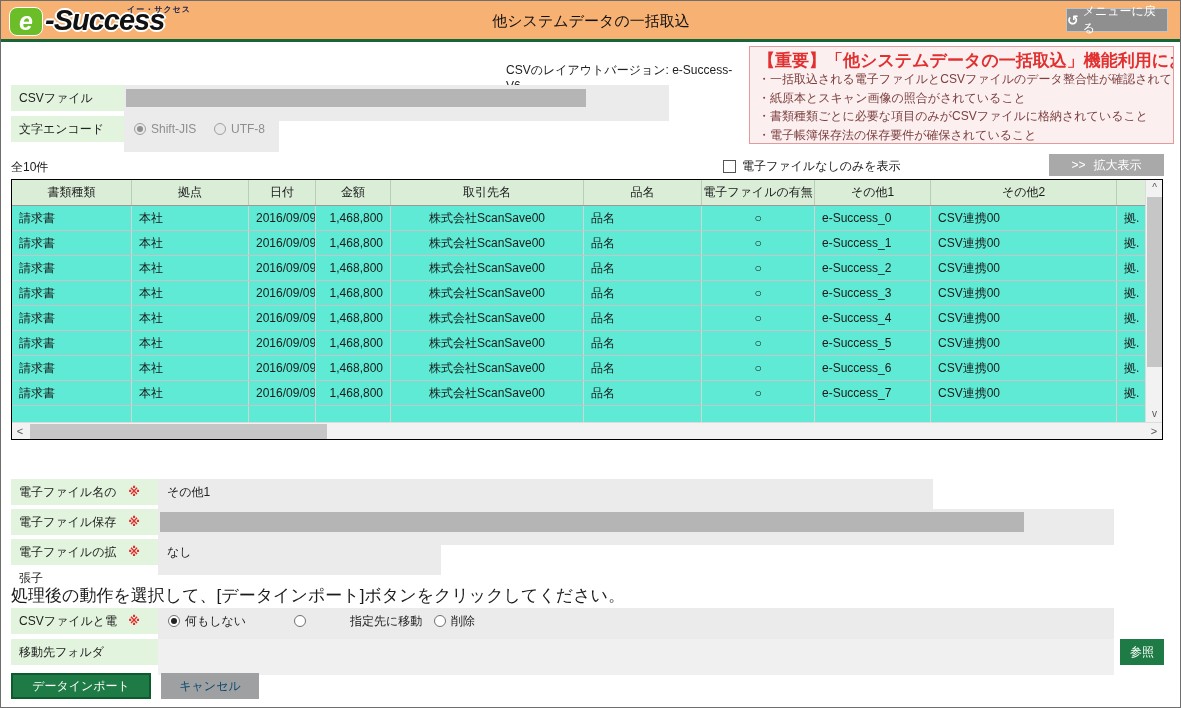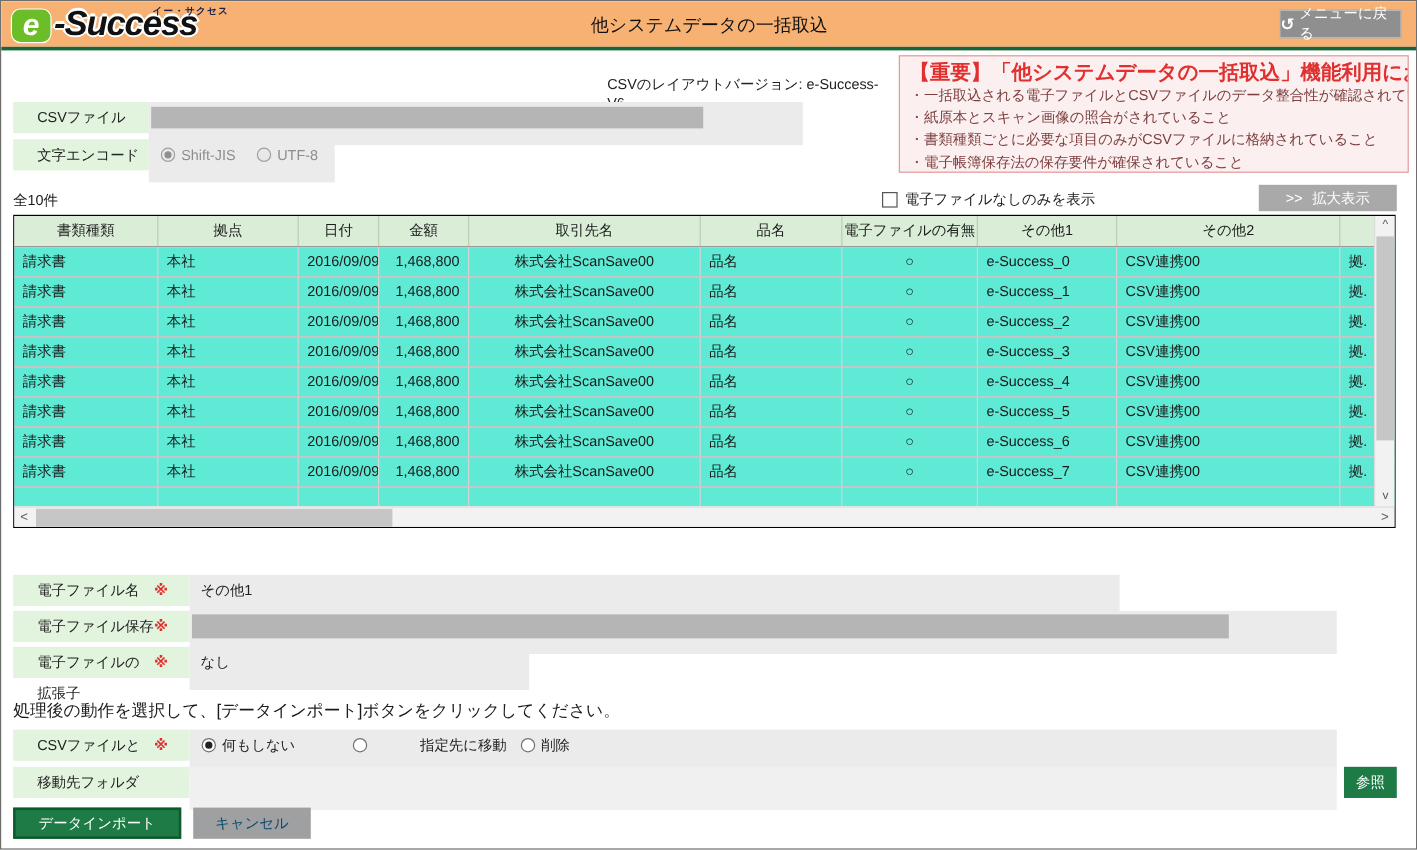--- a/index.html
+++ b/index.html
@@ -22,21 +22,21 @@
   .menu-back .icn { font-size:14px; font-weight:bold; line-height:1; }
 
   
   .notice { position:absolute; left:748px; top:45px; width:425px; height:98px; background:#FCEFEF; border:1px solid #E39A9A; padding:4px 8px 0 8px; overflow:hidden; }
   .notice-title { color:#E03030; font-weight:bold; font-size:17px; line-height:19px; white-space:nowrap; }
   .notice-item { color:#7D4040; font-size:12px; line-height:18.5px; white-space:nowrap; }
 
   .csv-version { position:absolute; left:505px; top:61px; width:238px; font-size:12px; color:#222; }
 
   
-  .flabel { position:absolute; background:#E2F4DE; height:26px; line-height:26px; padding-left:20px; font-size:12px; color:#222; display:flex; }
+  .flabel { position:absolute; background:#E2F4DE; height:26px; line-height:26px; padding-left:8px; font-size:12px; color:#222; display:flex; }
   .flabel .req { color:#E03030; margin-left:auto; margin-right:18px; font-weight:bold; }
   .field { position:absolute; background:#EBEBEB; height:36px; line-height:26px; padding-left:9px; font-size:12px; color:#222; }
   .redact { position:absolute; background:#B5B5B5; }
 
   .lbl-csvfile { left:10px; top:84px; width:113px; }
   .fld-csvfile { left:123px; top:84px; width:545px; }
   .bar-csvfile { left:125px; top:88px; width:460px; height:18px; }
   .lbl-encoding { left:10px; top:115px; width:113px; }
   .fld-encoding { left:123px; top:115px; width:155px; padding-left:0; }
 
@@ -44,21 +44,21 @@
   .radio-opt { display:inline-flex; align-items:center; gap:5px; position:absolute; top:0; height:26px; }
   .radio { width:12px; height:12px; border:1px solid #707070; border-radius:50%; background:#fff; flex:0 0 auto; }
   .radio.checked { padding:2px; }
   .radio.checked::after { content:""; display:block; width:6px; height:6px; border-radius:50%; background:#222; }
   .disabled-group .radio { border-color:#9f9f9f; background:#e9e9e9; }
   .disabled-group .radio.checked::after { background:#8f8f8f; }
   .disabled-group span.optlabel { color:#8e8e8e; }
   .checkbox { width:13px; height:13px; border:1px solid #555; background:#fff; display:inline-block; }
 
   .count-label { position:absolute; left:10px; top:158px; font-size:12px; }
-  .filter-check { position:absolute; left:722px; top:157px; display:flex; align-items:center; gap:6px;margin-left:12px; }
+  .filter-check { position:absolute; left:722px; top:157px; display:flex; align-items:center; gap:6px; }
   .expand-btn { position:absolute; left:1048px; top:153px; width:115px; height:22px; background:#A9A9A9; color:#fff; font-size:12px;
     display:flex; align-items:center; justify-content:center; gap:8px; cursor:pointer; }
 
   
   .table { position:absolute; left:10px; top:178px; width:1152px; height:261px; border:1px solid #000000; background:#fff; }
   .thead { display:flex; height:26px; background:#D9EDD7; border-bottom:1px solid #9a9a9a; }
   .th { font-size:12px; text-align:center; line-height:25px; border-right:1px solid #b9cdb9; overflow:hidden; white-space:nowrap; }
   .tr { display:flex; height:25px; border-bottom:1px solid #c6c6c6; background:#5eead4; }
   .tr.partial { height:16px; border-bottom:none; }
   .td { font-size:12px; line-height:24px; padding:0 7px; border-right:1px solid #d4d4d4; overflow:hidden; white-space:nowrap; }
@@ -80,21 +80,21 @@
 
   
   .lbl-b { width:147px; height:26px; }
   .lbl-namecol { left:10px; top:478px; }
   .fld-namecol { left:157px; top:478px; width:775px; }
   .lbl-savefolder { left:10px; top:508px; }
   .fld-savefolder { left:157px; top:508px; width:956px; }
   .bar-savefolder { left:159px; top:511px; width:864px; height:20px; }
   .lbl-ext { left:10px; top:538px; }
   .fld-ext { left:157px; top:538px; width:283px; }
-  .instruction { position:absolute; left:10px; top:583px; font-size:14px; }
+  .instruction { position:absolute; left:10px; top:583px; font-size:17px; }
   .lbl-postaction { left:10px; top:607px; }
   .fld-postaction { left:157px; top:607px; width:956px; }
   .lbl-movefolder { left:10px; top:638px; }
   .fld-movefolder { left:157px; top:638px; width:956px; background:#F0F0F0; }
   .browse-btn { position:absolute; left:1119px; top:638px; width:44px; height:26px; background:#1E7B45; color:#fff; font-size:12px;
     display:flex; align-items:center; justify-content:center; cursor:pointer; }
   .import-btn { position:absolute; left:10px; top:672px; width:140px; height:26px; background:#1E7B45; border:2px solid #0E5A2E; color:#fff;
     font-size:12px; display:flex; align-items:center; justify-content:center; cursor:pointer; }
   .cancel-btn { position:absolute; left:160px; top:672px; width:98px; height:26px; background:#9FA0A2; color:#0c4a6e; font-size:12px;
     display:flex; align-items:center; justify-content:center; cursor:pointer; }

